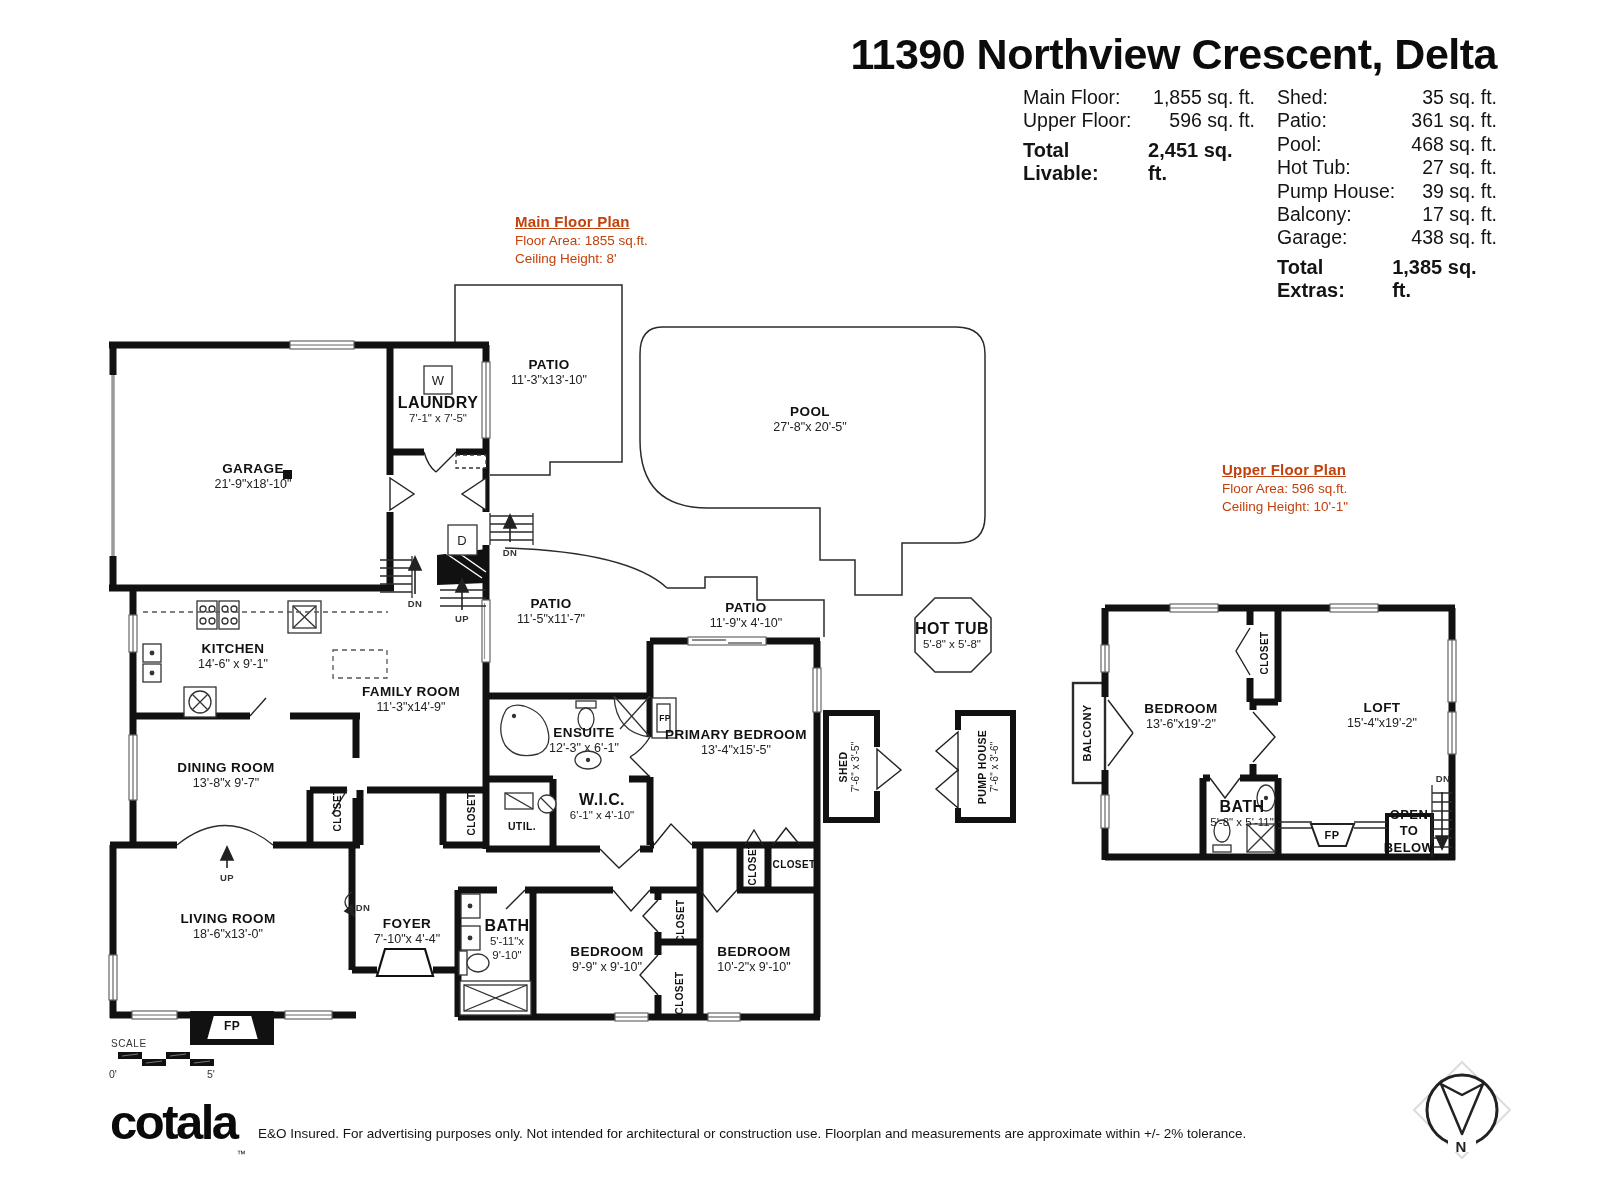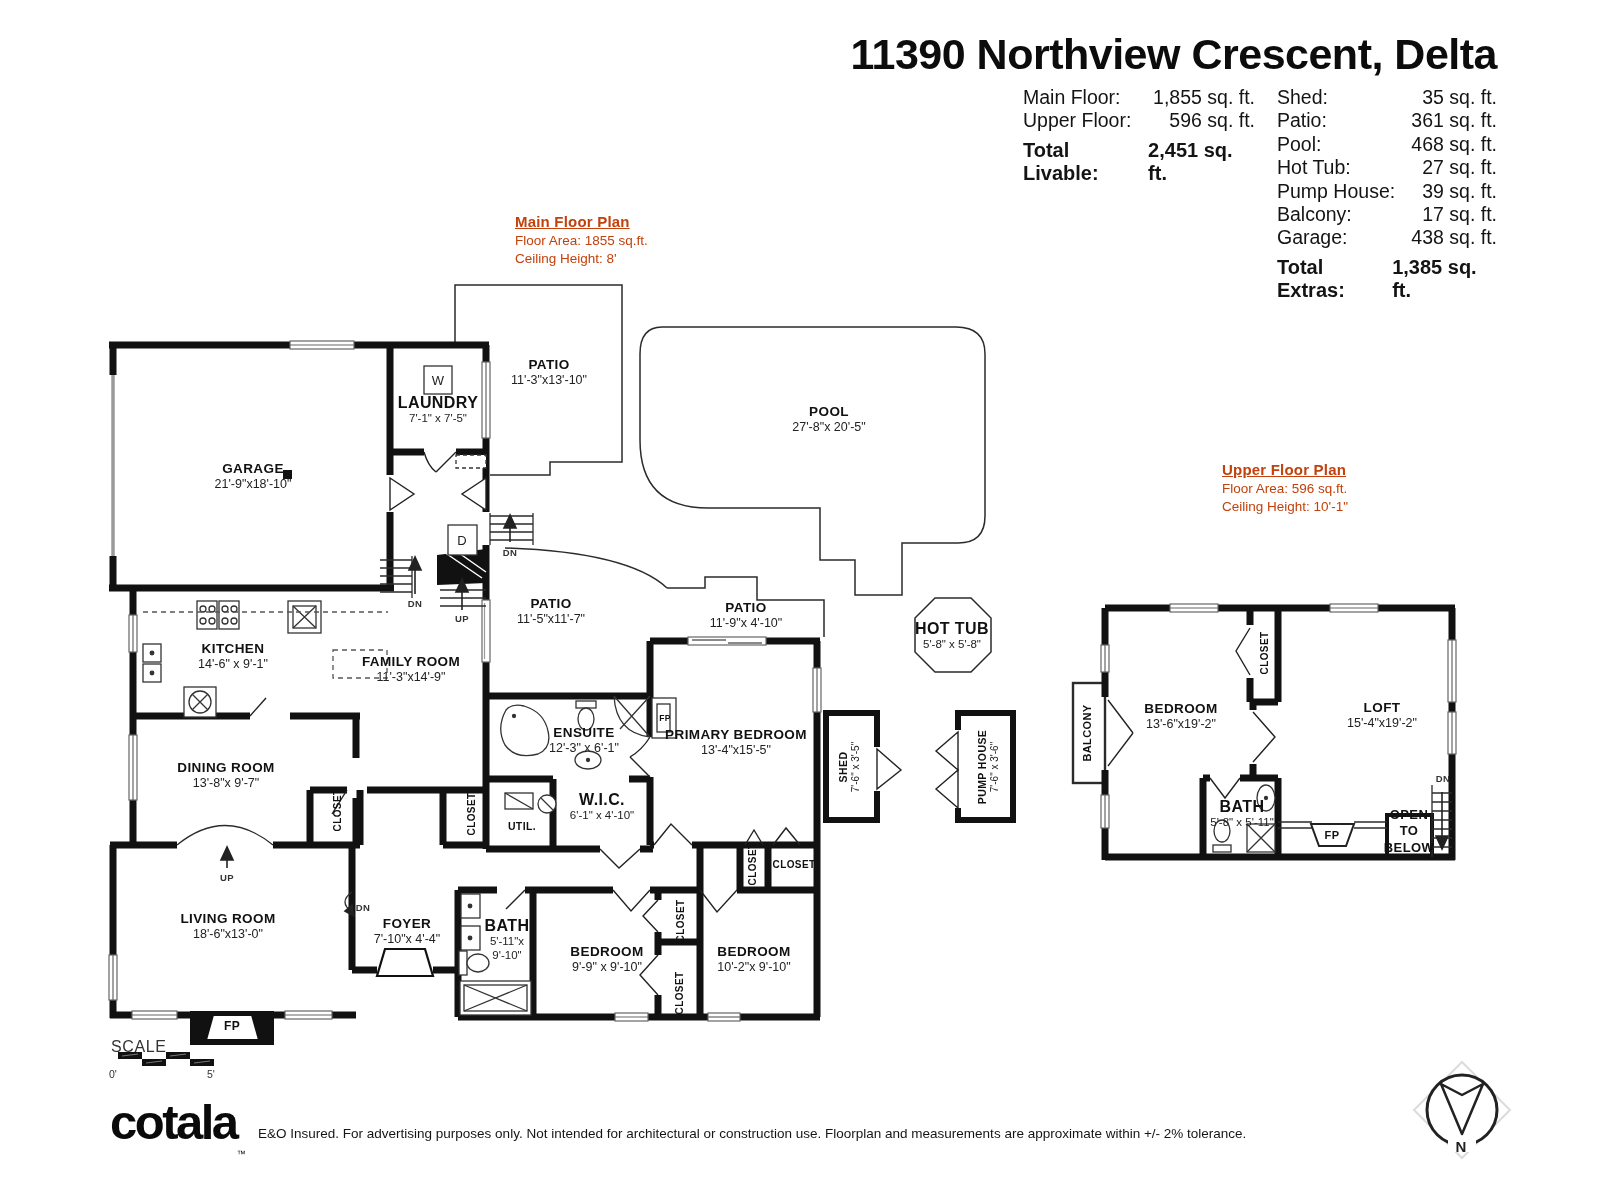--- a/index.html
+++ b/index.html
@@ -32,21 +32,21 @@
   .sum .stot{display:flex;justify-content:space-between;line-height:23.4px;font-weight:bold;margin-top:6px;font-size:20px;}
   .sumL{left:1023px;top:86px;width:232px;}
   .sumR{left:1277px;top:86px;width:220px;}
   
   .plan-head{position:absolute;font-size:13.5px;line-height:1.32;color:#c2410c;}
   .plan-head .t{font-weight:bold;font-size:15px;text-decoration:underline;letter-spacing:.2px;}
   
   .logo{position:absolute;left:110px;top:1094px;font-size:49px;font-weight:bold;letter-spacing:-2.5px;color:#0a0a0a;}
   .logo .tm{font-size:9px;letter-spacing:0;vertical-align:-18px;font-weight:normal;}
   .disclaimer{position:absolute;left:258px;top:1126px;font-size:13.5px;color:#151515;}
-  .scale-label{position:absolute;left:111px;top:1038px;font-size:16px;color:#333;letter-spacing:.6px;}
+  .scale-label{position:absolute;left:111px;top:1038px;font-size:10px;color:#333;letter-spacing:.6px;}
   .scale-num{position:absolute;font-size:10.5px;color:#333;}
   .north-n{position:absolute;transform:translate(-50%,-50%);font-size:15px;font-weight:bold;color:#222;}
 </style>
 </head>
 <body>
 
 <div class="stage">
 
   <svg class="plan" width="1600" height="1200" viewBox="0 0 1600 1200">
 
@@ -376,41 +376,41 @@
       <div class="dm">21'-9"x18'-10"</div>
   </div>
   <div class="lbl sm" style="left:438px;top:409px;">
     <div class="nm">LAUNDRY</div>
       <div class="dm">7'-1" x 7'-5"</div>
   </div>
   <div class="lbl" style="left:549px;top:373px;">
     <div class="nm">PATIO</div>
       <div class="dm">11'-3"x13'-10"</div>
   </div>
-  <div class="lbl" style="left:810px;top:420px;margin-left:19px;">
+  <div class="lbl" style="left:810px;top:420px;">
     <div class="nm">POOL</div>
       <div class="dm">27'-8"x 20'-5"</div>
   </div>
   <div class="lbl" style="left:551px;top:612px;">
     <div class="nm">PATIO</div>
       <div class="dm">11'-5"x11'-7"</div>
   </div>
   <div class="lbl" style="left:746px;top:616px;">
     <div class="nm">PATIO</div>
       <div class="dm">11'-9"x 4'-10"</div>
   </div>
   <div class="lbl sm" style="left:952px;top:635px;">
     <div class="nm">HOT TUB</div>
       <div class="dm">5'-8" x 5'-8"</div>
   </div>
   <div class="lbl" style="left:233px;top:657px;">
     <div class="nm">KITCHEN</div>
       <div class="dm">14'-6" x 9'-1"</div>
   </div>
-  <div class="lbl" style="left:411px;top:670px;">
+  <div class="lbl" style="left:411px;top:700px;">
     <div class="nm">FAMILY ROOM</div>
       <div class="dm">11'-3"x14'-9"</div>
   </div>
   <div class="lbl" style="left:584px;top:741px;">
     <div class="nm">ENSUITE</div>
       <div class="dm">12'-3" x 6'-1"</div>
   </div>
   <div class="lbl" style="left:736px;top:743px;">
     <div class="nm">PRIMARY BEDROOM</div>
       <div class="dm">13'-4"x15'-5"</div>

